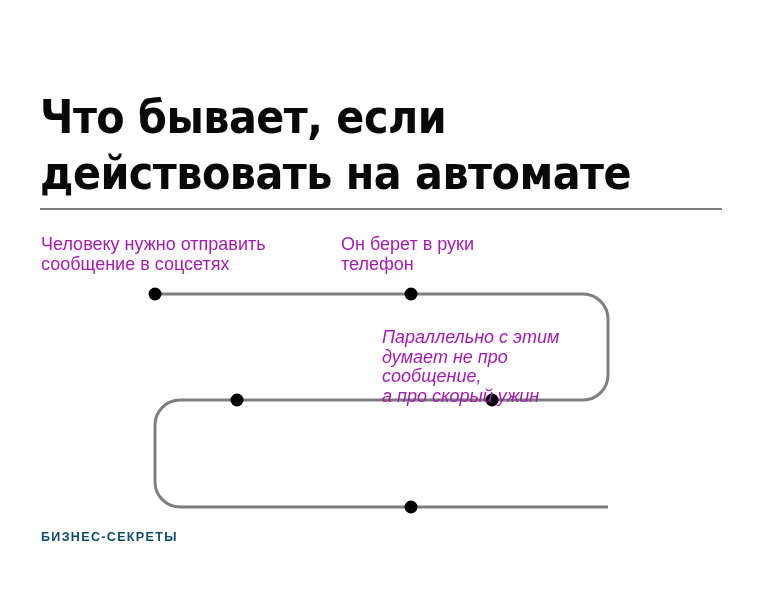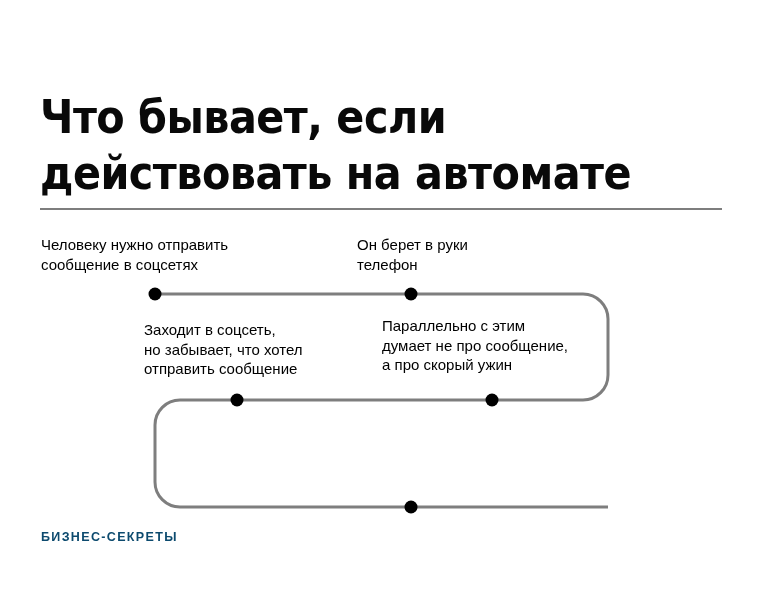--- a/index.html
+++ b/index.html
@@ -60,29 +60,29 @@
   .flow svg {
     position: absolute;
     left: 0;
     top: 0;
   }
 
   
   .step-label {
     position: absolute;
     font-family: "Liberation Sans", sans-serif;
-    font-size: 15px;
+    font-size: 18px;
     line-height: 19.5px;
-    color: #000000;
+    color: #a21caf;
     white-space: pre-line;
   }
   .step-1 { left: 41px;  top: 235px; width: 300px; }
-  .step-2 { left: 341px; top: 235px; width: 250px; margin-left: 16px; }
+  .step-2 { left: 341px; top: 235px; width: 250px; }
   .step-3 { left: 144px; top: 320px; width: 230px; }
-  .step-4 { left: 382px; top: 316px; width: 230px; }
+  .step-4 { left: 382px; top: 328px; width: 230px; font-style: italic; }
   .step-5 { left: 259px; top: 426px; width: 330px; }
 
   
   .footer-brand {
     position: absolute;
     left: 41px;
     top: 530px;
     font-family: "Liberation Sans", sans-serif;
     font-weight: 700;
     font-size: 12.5px;
@@ -120,23 +120,20 @@
       <circle cx="492" cy="400" r="6.5" fill="#000000"></circle>
       <circle cx="411" cy="507" r="6.5" fill="#000000"></circle>
     </svg>
 
     <div class="step-label step-1">Человеку нужно отправить
 сообщение в соцсетях</div>
 
     <div class="step-label step-2">Он берет в руки
 телефон</div>
 
-    <div class="step-label step-3">Заходит в соцсеть,
-но забывает, что хотел
-отправить сообщение</div>
 
     <div class="step-label step-4">Параллельно с этим
 думает не про сообщение,
 а про скорый ужин</div>
 
   </div>
 
   <div class="footer-brand">БИЗНЕС-СЕКРЕТЫ</div>
 
 </div>

